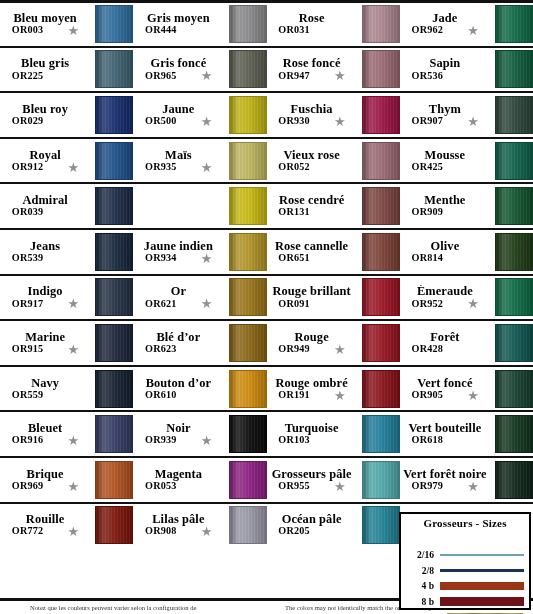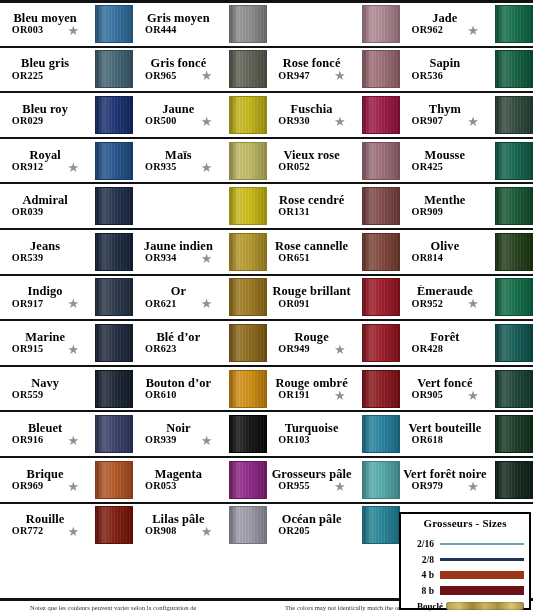--- a/index.html
+++ b/index.html
@@ -123,21 +123,21 @@
     border: 2.5px solid #000;
     background: #fff;
     padding: 3px 5px 2px 5px;
     z-index: 6;
   }
   .legend-title {
     text-align: center;
     font-weight: bold;
     font-size: 11px;
     color: #000;
-    margin-bottom: 7px;
+    margin-bottom: 18px;
     letter-spacing: 0.2px;
     font-family: Liberation Serif, serif;
   }
   .legend-row {
     display: flex;
     align-items: center;
     height: 15.5px;
   }
   .legend-label {
     flex: 0 0 34px;
@@ -222,20 +222,27 @@
             <div class="crow2">
               <div class="ccode">OR444</div>
               <span class="star off">★</span>
             </div>
           </div>
           <div class="swatch" style="background: rgb(138, 138, 140);">
             <span class="sheen"></span>
           </div>
         </div>
         <div class="cell">
+          <div class="labels">
+            <div class="cname">Rose</div>
+            <div class="crow2">
+              <div class="ccode">OR031</div>
+              <span class="star off">★</span>
+            </div>
+          </div>
           <div class="swatch" style="background: rgb(173, 134, 144);">
             <span class="sheen"></span>
           </div>
         </div>
         <div class="cell">
           <div class="labels">
             <div class="cname">Jade</div>
             <div class="crow2">
               <div class="ccode">OR962</div>
               <span class="star">★</span>

